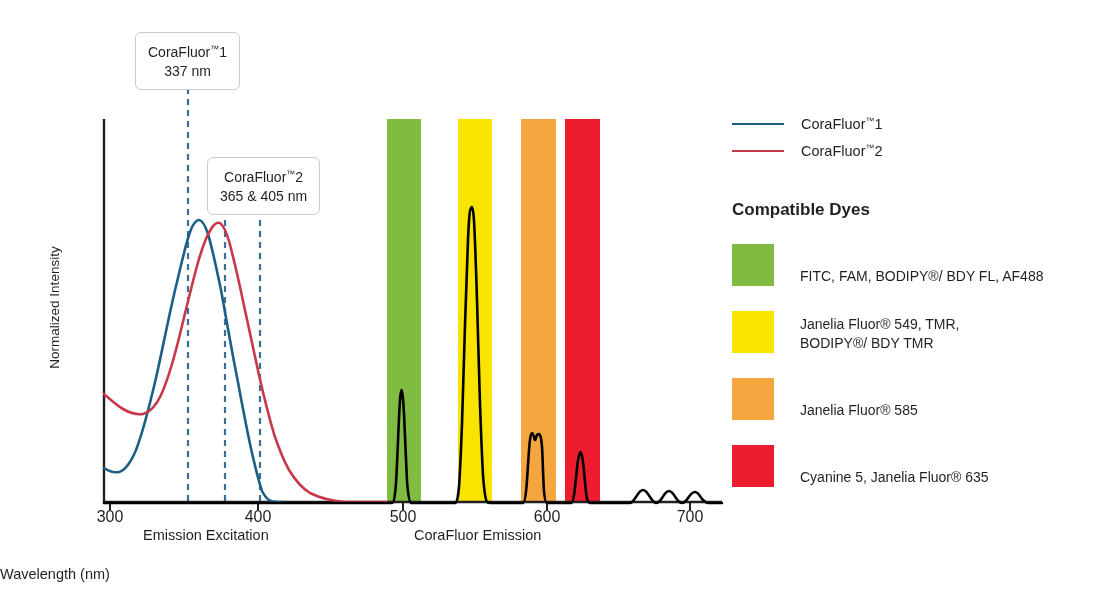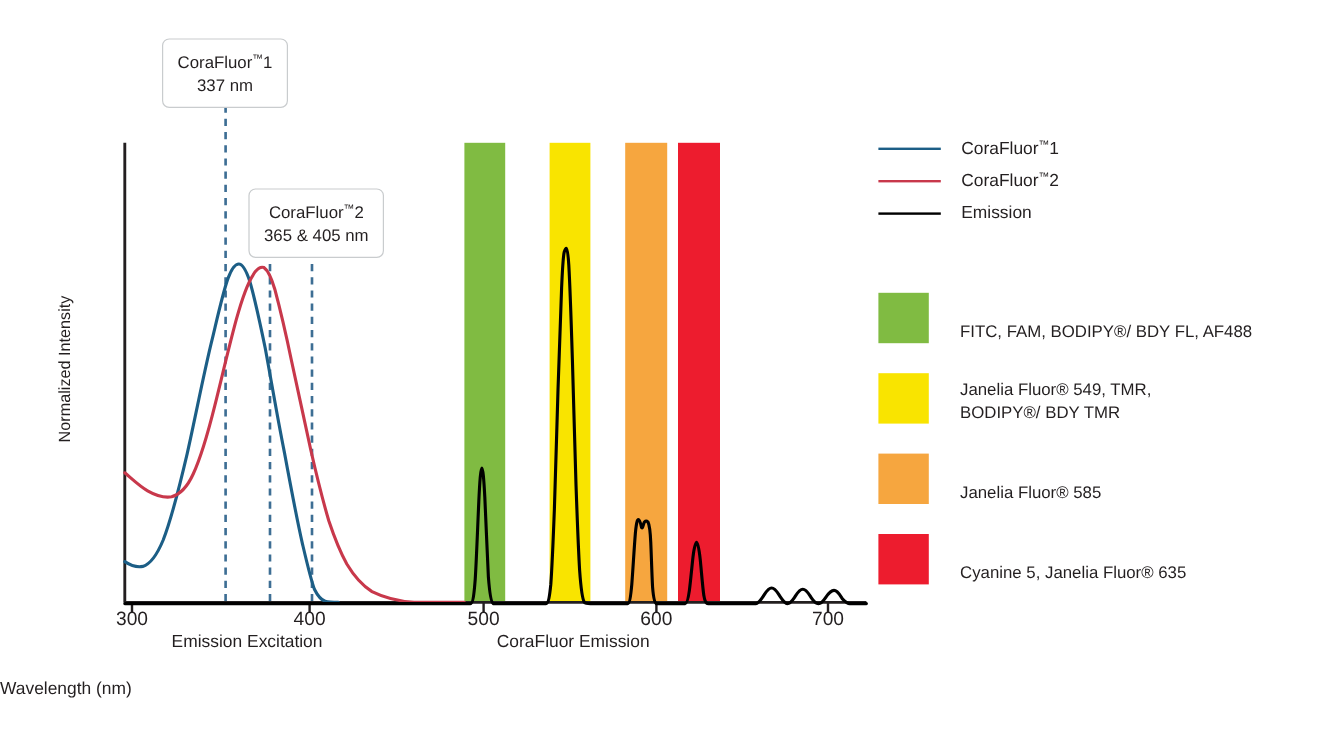--- a/index.html
+++ b/index.html
@@ -299,26 +299,23 @@
 
     <div id="series-legend">
       <div class="legend-row">
         <span class="legend-swatch-line" style="border-top-color:#1c5e86;"></span>
         <span class="legend-text"><span>CoraFluor</span><span class="tm">™</span><span>1</span></span>
       </div>
       <div class="legend-row">
         <span class="legend-swatch-line" style="border-top-color:#c8384b;"></span>
         <span class="legend-text"><span>CoraFluor</span><span class="tm">™</span><span>2</span></span>
       </div>
-      <div class="legend-row">
-        <span class="legend-swatch-line" style="border-top-color:#000000;"></span>
-        <span class="legend-text">Emission</span>
-      </div>
     </div>
 
+    <div id="dyes-heading">Compatible Dyes</div>
 
     <div id="dye-legend">
       <div class="dye-row">
         <span class="dye-swatch" style="background:#80bb42;"></span>
         <span class="dye-text">
           <span>FITC, FAM, BODIPY®/ BDY FL, AF488</span>
         </span>
       </div>
       <div class="dye-row">
         <span class="dye-swatch" style="background:#f9e400;"></span>

